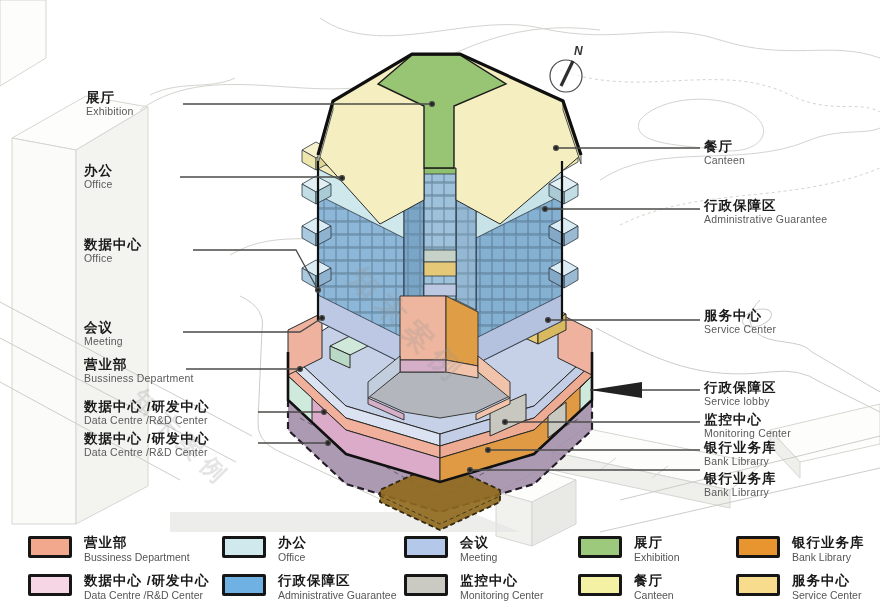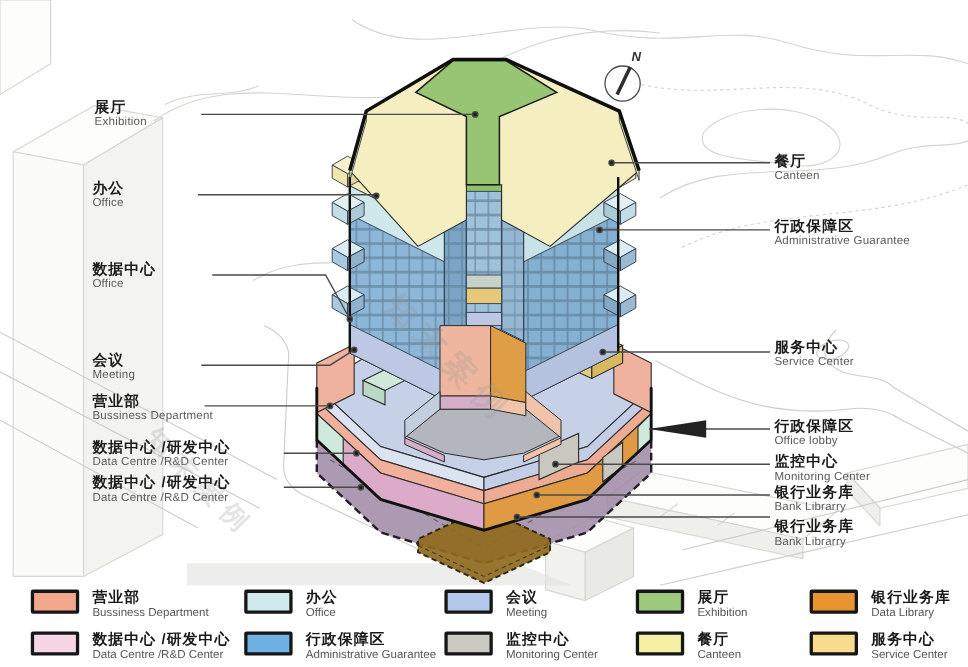--- a/index.html
+++ b/index.html
@@ -282,21 +282,21 @@
 <div class="ann" style="left:704px;top:198px">
       <span class="zh">行政保障区</span>
       <span class="en">Administrative Guarantee</span>
     </div>
 <div class="ann" style="left:704px;top:308px">
       <span class="zh">服务中心</span>
       <span class="en">Service Center</span>
     </div>
 <div class="ann" style="left:704px;top:380px">
       <span class="zh">行政保障区</span>
-      <span class="en">Office lobby</span>
+      <span class="en">Service lobby</span>
     </div>
 <div class="ann" style="left:704px;top:412px">
       <span class="zh">监控中心</span>
       <span class="en">Monitoring Center</span>
     </div>
 <div class="ann" style="left:704px;top:440px">
       <span class="zh">银行业务库</span>
       <span class="en">Bank Librarry</span>
     </div>
 <div class="ann" style="left:704px;top:471px">
@@ -358,21 +358,21 @@
         <span class="leg-swatch" style="background-color: rgb(244, 240, 164);"></span>
         <span class="leg-text">
           <span class="zh">餐厅</span>
           <span class="en">Canteen</span>
         </span>
       </div>
   <div class="leg-item" style="left:736px;top:536px">
         <span class="leg-swatch" style="background-color: rgb(232, 149, 47);"></span>
         <span class="leg-text">
           <span class="zh">银行业务库</span>
-          <span class="en">Data Library</span>
+          <span class="en">Bank Library</span>
         </span>
       </div>
   <div class="leg-item" style="left:736px;top:574px">
         <span class="leg-swatch" style="background-color: rgb(247, 220, 142);"></span>
         <span class="leg-text">
           <span class="zh">服务中心</span>
           <span class="en">Service Center</span>
         </span>
       </div>
 </div>

